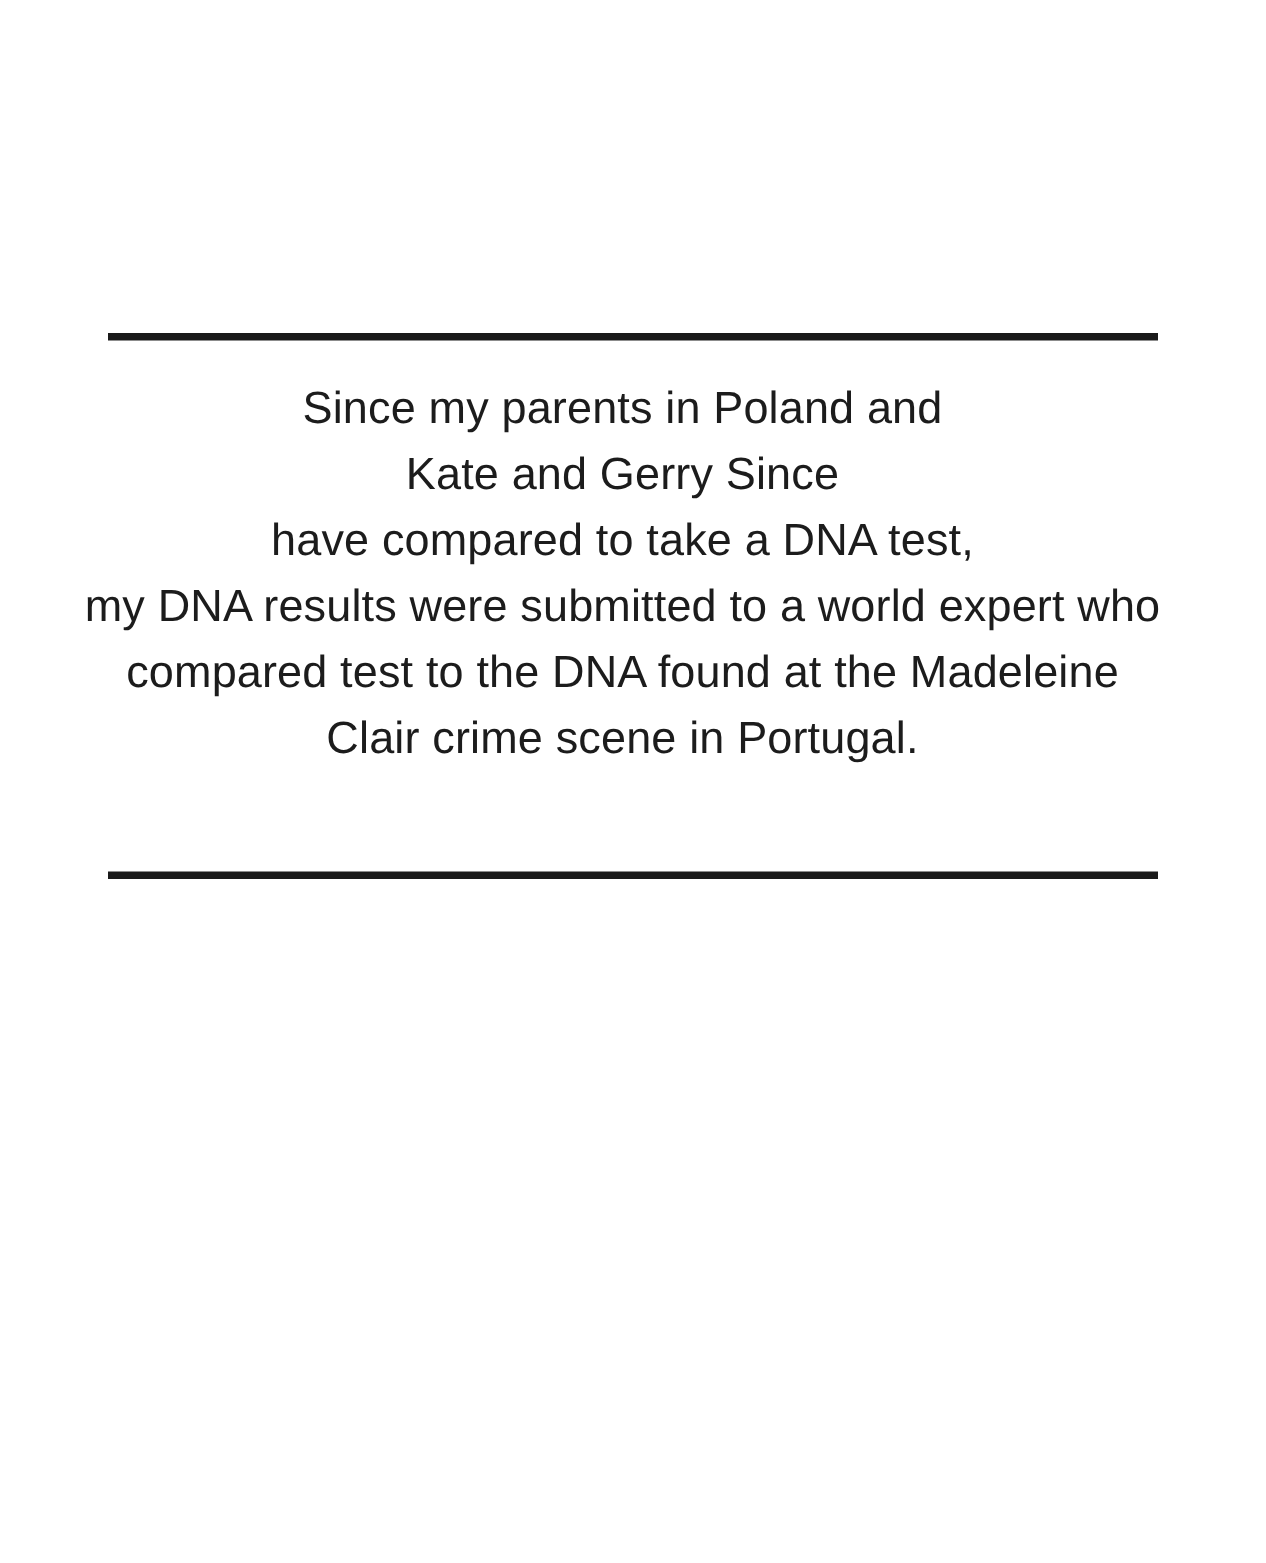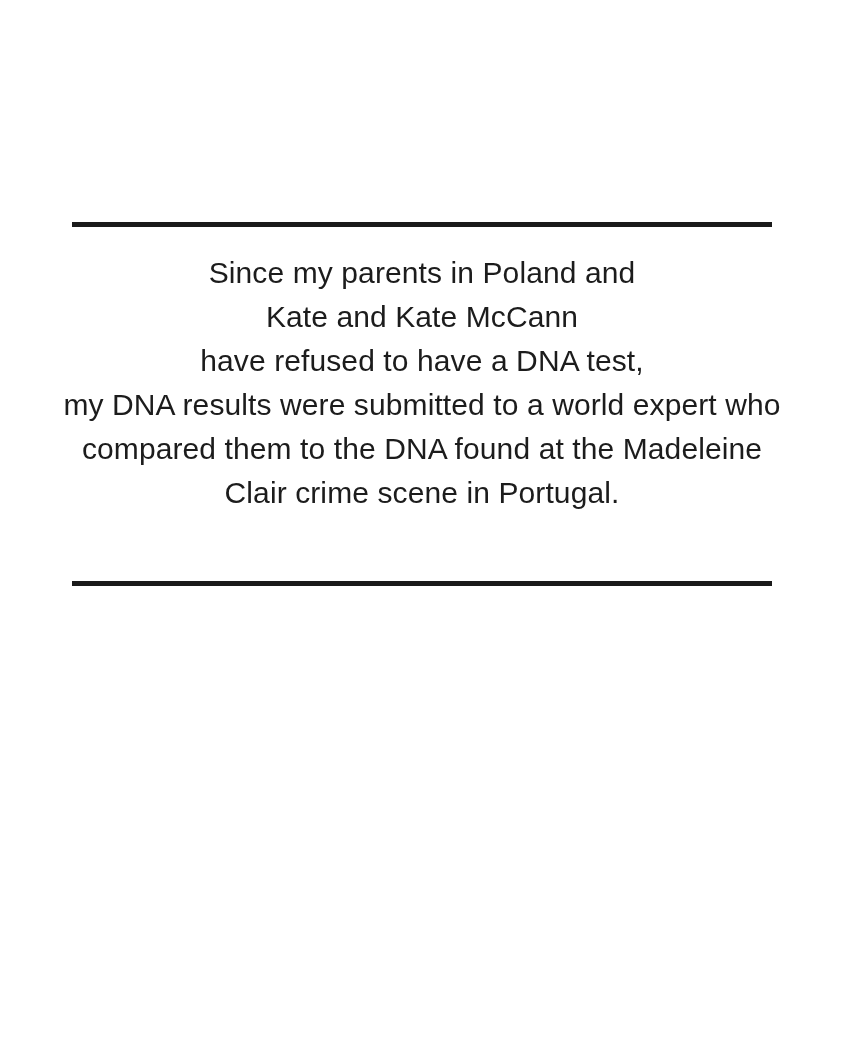--- a/index.html
+++ b/index.html
@@ -23,21 +23,21 @@
     flex-direction: column;
     align-items: center;
   }
   .statement-block {
     position: absolute;
     top: 214px;
     left: 0;
     right: 0;
     display: flex;
     flex-direction: column;
-    align-items: center;
+    align-items: flex-start;
   }
   .rule {
     width: 700px;
     height: 5px;
     background: #1a1a1a;
     border: 0;
   }
   .rule-top {
     margin-bottom: 24px;
   }
@@ -68,24 +68,24 @@
 <div class="page">
 
   <div class="statement-block">
 
     <hr class="rule rule-top">
 
     <div class="text-body">
 
       <p class="para">
         <span class="line">Since my parents in Poland and</span>
-        <span class="line">Kate and Kate McCann</span>
-        <span class="line">have refused to have a DNA test,</span>
+        <span class="line">Kate and Gerry Since</span>
+        <span class="line">have compared to take a DNA test,</span>
         <span class="line">my DNA results were submitted to a world expert who</span>
-        <span class="line">compared them to the DNA found at the Madeleine</span>
+        <span class="line">compared test to the DNA found at the Madeleine</span>
         <span class="line">Clair crime scene in Portugal.</span>
       </p>
 
       <div class="para-gap"></div>
 
 
     </div>
 
     <hr class="rule rule-bottom">
 

